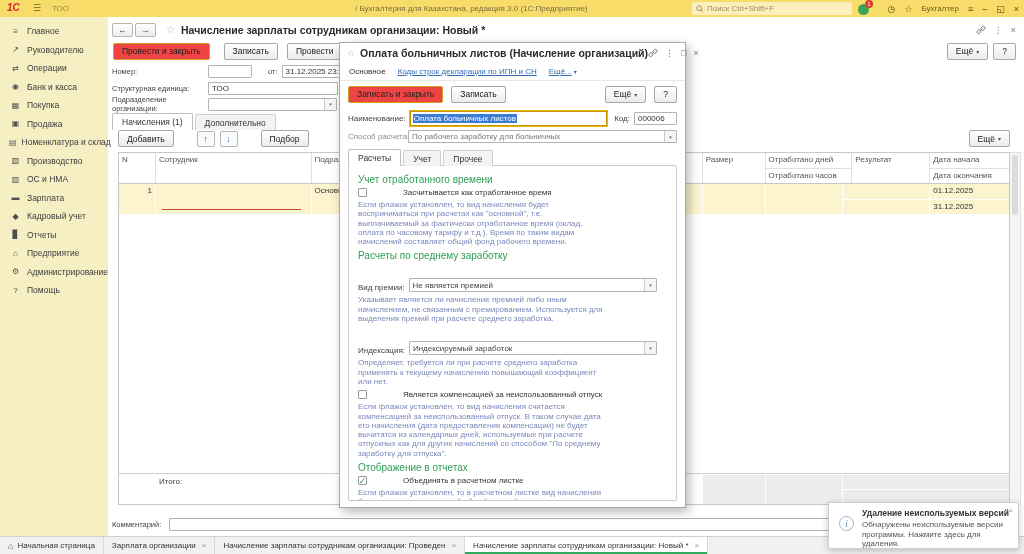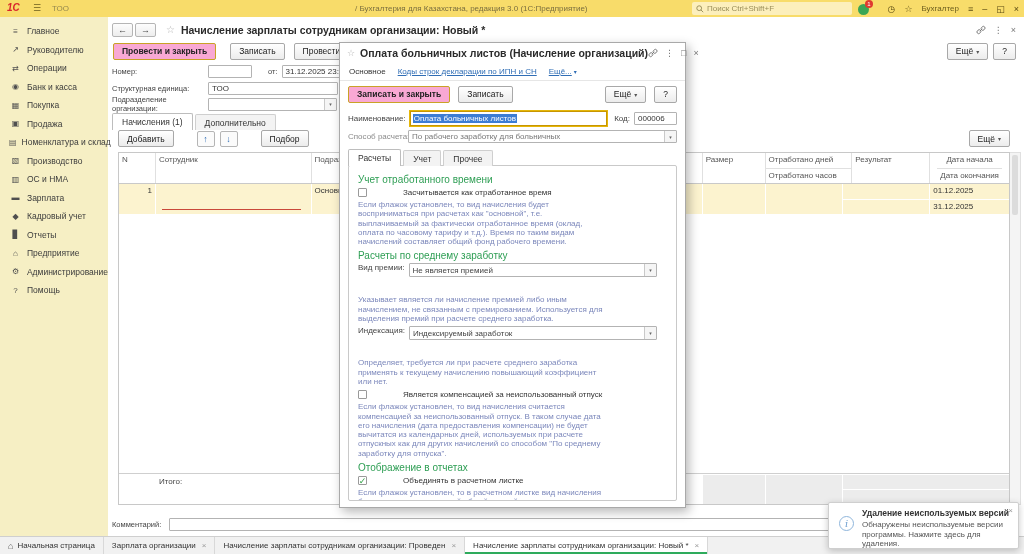--- a/index.html
+++ b/index.html
@@ -32,21 +32,21 @@
   .main { position:absolute; left:108px; top:17px; width:916px; height:519px; background:#fff; z-index:1; }
   .doc-titlebar { position:absolute; top:4px; left:4px; right:8px; height:17px; display:flex; align-items:center; }
   .navbtn { width:21px; height:14px; border:1px solid #b5b5b5; border-radius:2px; background:linear-gradient(#fdfdfd,#ededed); color:#4a4a4a; font-size:9px; line-height:12px; text-align:center; margin-right:2px; cursor:pointer; }
   .doc-star { color:#b5b5b5; font-size:10px; margin:0 6px 0 8px; cursor:pointer; }
   .doc-title { font-weight:bold; font-size:10.5px; color:#2b2b2b; white-space:nowrap; }
   .head-icons { margin-left:auto; display:flex; align-items:center; gap:8px; color:#777; }
   .head-icons .g { font-size:9px; cursor:pointer; }
 
   .btn { display:inline-flex; align-items:center; justify-content:center; height:17px; padding:0 8px; background:linear-gradient(#ffffff,#ececec); border:1px solid #a8a8a8; border-radius:2px; font-size:8.5px; color:#222; cursor:pointer; white-space:nowrap; }
   .btn .caret { font-size:6px; margin-left:3px; color:#555; }
-  .btn.primary { background:#f9a8d4; border-color:#c9a227; font-weight:bold; }
+  .btn.primary { background:#ef4444; border-color:#c9a227; font-weight:normal; }
   .iconbtn { width:15px; height:16px; border:1px solid #b5b5b5; border-radius:2px; background:#fbfbfb; position:relative; cursor:pointer; }
   .dtkt .t { position:absolute; left:1px; top:1px; font-size:5px; color:#c02020; font-weight:bold; }
   .dtkt .b { position:absolute; right:1px; bottom:1px; font-size:5px; color:#2e8b3a; font-weight:bold; }
   .regic { color:#2e8b8b; font-size:9px; text-align:center; line-height:14px; }
 
   .doc-toolbar { position:absolute; top:25px; left:5px; right:8px; height:18px; display:flex; align-items:center; }
   .doc-toolbar .gap14 { width:14px; } .doc-toolbar .gap9 { width:9px; } .doc-toolbar .gap6 { width:6px; }
 
   .frow { position:absolute; left:4px; right:0; height:14px; display:flex; align-items:center; }
   .flabel { color:#444; font-size:7.5px; }
@@ -59,21 +59,21 @@
   .tab { height:16px; padding:0 9px; display:flex; align-items:center; font-size:8.5px; color:#333; background:#f3f3f3; border:1px solid #cfcfcf; border-bottom:none; margin-right:2px; cursor:pointer; border-radius:2px 2px 0 0; }
   .tab.active { background:#fff; height:17px; border-color:#bdbdbd; font-weight:normal; }
 
   .grid-toolbar { position:absolute; top:113px; left:10px; right:14px; height:17px; display:flex; align-items:center; gap:5px; }
   .arrbtn { width:18px; height:16px; border:1px solid #b5b5b5; border-radius:2px; background:#fbfbfb; color:#2f6db5; font-size:9px; font-weight:bold; text-align:center; line-height:14px; cursor:pointer; }
 
   
   .grid { position:absolute; top:135px; left:10px; width:892px; height:353px; border:1px solid #c8c8c8; display:flex; flex-direction:column; font-size:8px; background:#fff; }
   .g-head { display:flex; height:31px; border-bottom:1px solid #c9c9c9; color:#555; }
   .g-head .cell { border-right:1px solid #e0e0e0; padding:2px 3px; }
-  .g-head .cell:last-child { border-right:none;align-items:center; }
+  .g-head .cell:last-child { border-right:none; }
   .g-head .two { padding:0; display:flex; flex-direction:column; }
   .g-head .two div { height:15px; padding:2px 3px; }
   .g-head .two div + div { border-top:1px solid #e0e0e0; }
   .c-n{width:37px} .c-emp{width:156px} .c-dep{width:392px} .c-size{width:63px} .c-res{width:78px} .c-work{width:87px} .c-date{width:79px}
   .g-row { display:flex; height:30px; background:#fcf3cf; }
   .g-row .cell { border-right:1px solid #fff; padding:2px 3px; position:relative; }
   .g-row .cell:last-child { border-right:none; }
   .g-row .num { text-align:right; }
   .redline { position:absolute; left:6px; right:10px; bottom:4px; border-bottom:1px solid #c9483a; }
   .g-row .two { padding:0; display:flex; flex-direction:column; }
@@ -112,21 +112,21 @@
   .selection { background:#3c7cd4; color:#fff; padding:0 1px; white-space:nowrap; }
   .code-input { width:43px; margin-left:4px; }
   .m-tabs { display:flex; align-items:flex-end; padding:6px 8px 0 8px; }
   .panel { margin:-1px 8px 0 8px; height:336px; border:1px solid #c9c9c9; border-radius:2px; padding:4px 9px; overflow:hidden; background:#fff; }
   .ghead { color:#2e9e54; font-size:10px; margin:4px 0 1px 0; }
   .cbrow { display:flex; align-items:center; margin:2px 0; height:11px;gap:32px; }
   .cb { width:9px; height:9px; border:1px solid #9a9a9a; border-radius:1px; background:#fff; margin-right:4px; display:flex; align-items:center; justify-content:center; cursor:pointer; }
   .cbmark { color:#2f9e44; font-size:9px; font-weight:bold; line-height:8px; }
   .cblabel { font-size:8px; color:#333; }
   .help { color:#7b87bb; font-size:8px; line-height:9.3px; max-width:245px; margin:2px 0 3px 0; }
-  .selrow { display:flex; align-items:flex-start; margin:2px 10px 3px 0; height:29px; }
+  .selrow { display:flex; align-items:flex-end; margin:2px 10px 3px 0; height:29px; }
   .selrow .m-label { margin-right:4px; }
   .selrow .combo { flex:1; height:14px; }
 
   
   .toast { position:absolute; left:828px; top:502px; width:191px; height:47px; background:#fff; border:1px solid #cfcfcf; border-radius:2px; box-shadow:0 2px 7px rgba(0,0,0,.22); z-index:30; display:flex; padding:5px 6px 4px 8px; }
   .toast .info { width:15px; height:15px; border:1px solid #8fb6dc; border-radius:50%; color:#6f9fd0; font-style:italic; font-family:"DejaVu Serif",serif; font-size:10px; display:flex; align-items:center; justify-content:center; margin:8px 8px 0 2px; flex:none; }
   .toast .tt { font-weight:bold; font-size:8.5px; color:#333; margin-bottom:2px; }
   .toast .bd { font-size:8px; color:#555; line-height:9.5px; }
   .toast .x { position:absolute; right:5px; top:3px; color:#999; font-size:8px; cursor:pointer; }
 

